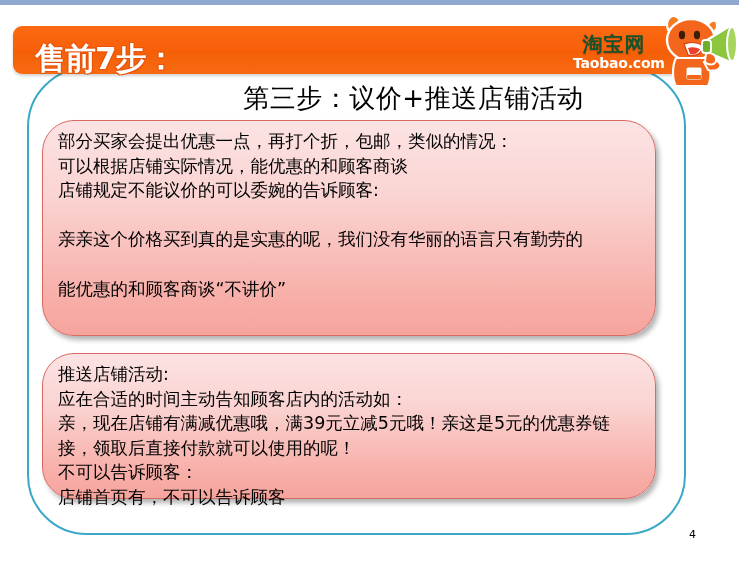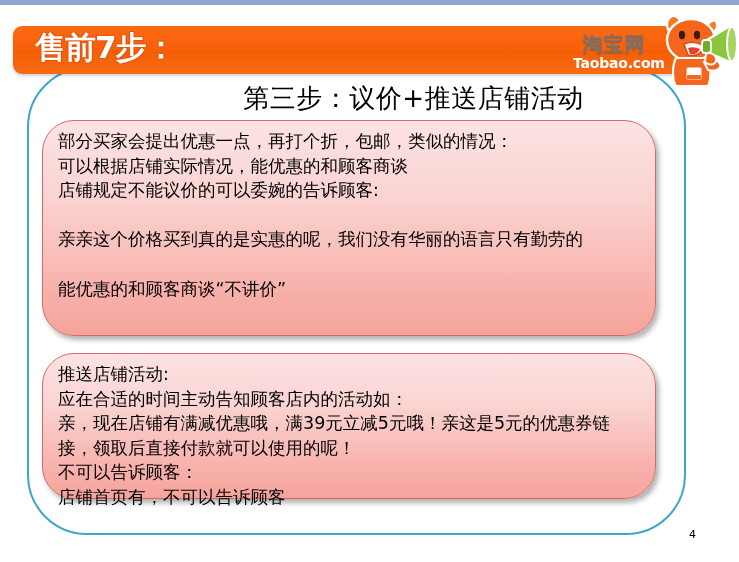--- a/index.html
+++ b/index.html
@@ -51,21 +51,21 @@
     top: 21px;
     width: 692px;
     height: 48px;
     background: linear-gradient(to bottom, #fb6a12 0%, #f9600b 45%, #f45f06 55%, #f86a14 100%);
     border-radius: 9px;
     box-shadow: 0 2px 3px rgba(0,0,0,0.18);
   }
   #header-title {
     position: absolute;
     left: 22px;
-    top: 1px;
+    top: 12px;
     font-size: 31px;
     font-weight: bold;
     color: #ffffff;
     letter-spacing: -1px;
     line-height: 40px;
     white-space: nowrap;
     text-shadow:
       -1px -1px 0 #e8550a,
        1px -1px 0 #e8550a,
       -1px  1px 0 #e8550a,
@@ -77,21 +77,21 @@
     position: absolute;
     left: 573px;
     top: 29px;
     width: 82px;
     text-align: center;
     line-height: 1;
   }
   #taobao-logo-cn {
     font-size: 20px;
     font-weight: bold;
-    color: #737373;
+    color: #14532d;
     letter-spacing: 1px;
     display: block;
     text-shadow: 0 1px 1px rgba(150,50,0,.5);
   }
   #taobao-logo-en {
     font-size: 14px;
     font-weight: bold;
     color: #ffffff;
     display: block;
     margin-top: 2px;

